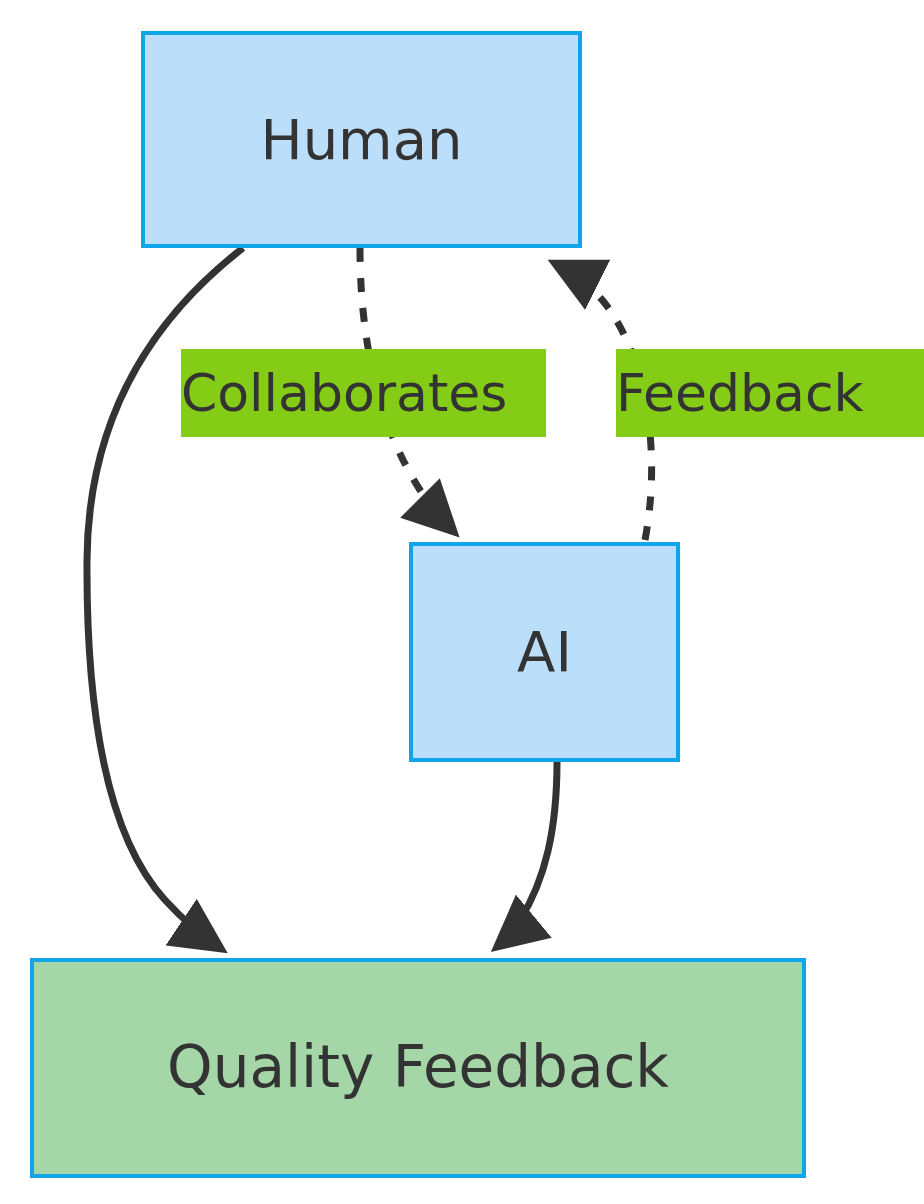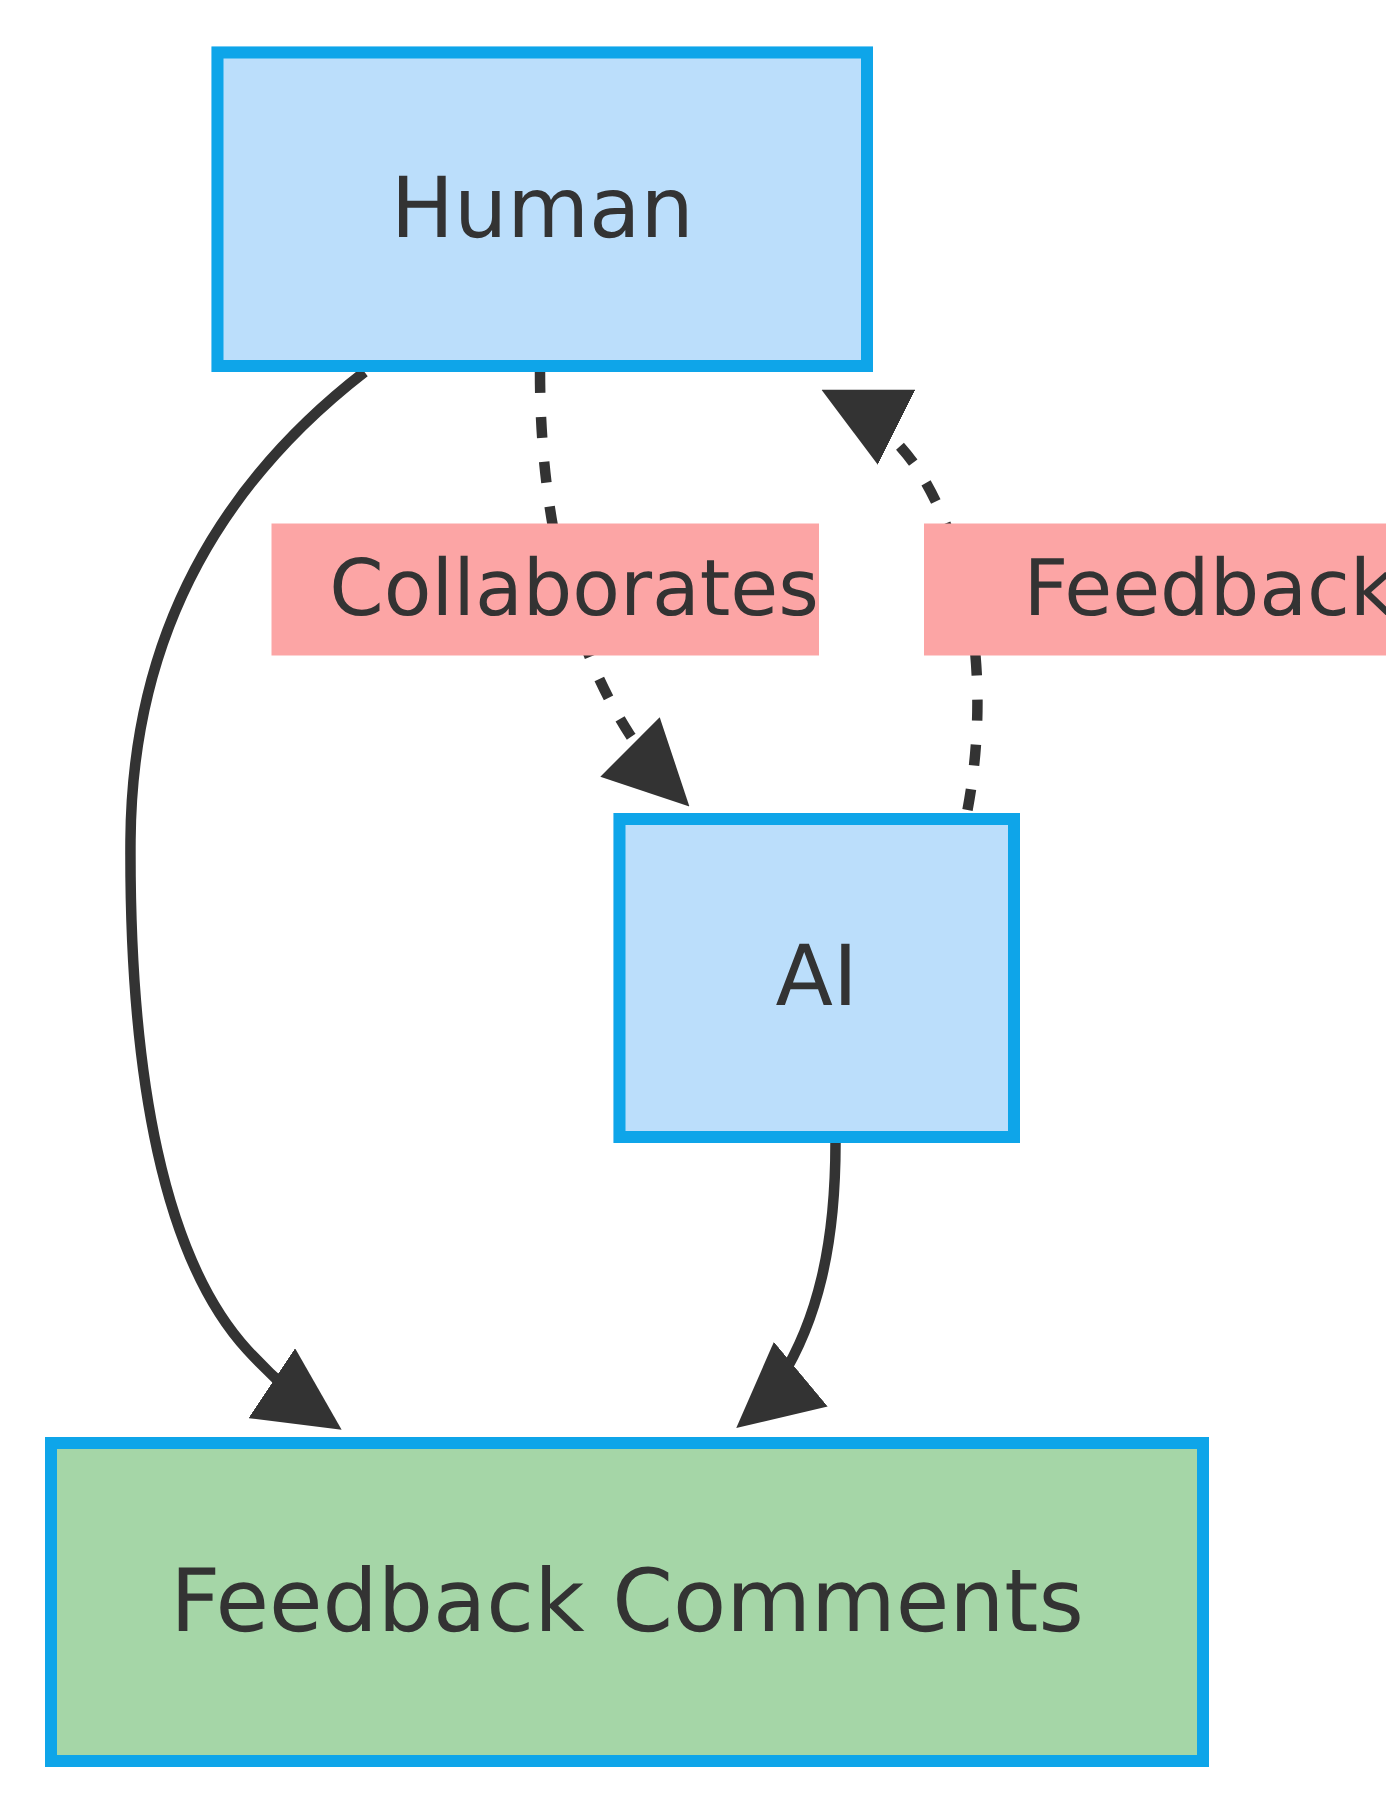--- a/index.html
+++ b/index.html
@@ -22,21 +22,21 @@
   #edge-layer {
     position: absolute;
     left: 0;
     top: 0;
     width: 924px;
     height: 1204px;
   }
   .node {
     position: absolute;
     box-sizing: border-box;
-    border: 8px solid #0ea5e9;
+    border: 4px solid #0ea5e9;
     display: flex;
     align-items: center;
     justify-content: center;
     z-index: 3;
   }
   .node-label {
     color: #333333;
     font-size: 56px;
     line-height: 1.1;
     white-space: nowrap;
@@ -61,27 +61,27 @@
     top: 958px;
     width: 776px;
     height: 220px;
     background: #a5d6a7;
   }
   #node-quality-comments .node-label {
     font-size: 58px;
   }
   .edge-label {
     position: absolute;
-    background: #fca5a5;
+    background: #84cc16;
     color: #333333;
     font-size: 52px;
     line-height: 88px;
     height: 88px;
     white-space: nowrap;
-    text-align: right;
+    text-align: left;
     z-index: 2;
   }
   #edge-label-collaborates {
     left: 181px;
     top: 349px;
     width: 365px;
   }
   #edge-label-feedback {
     left: 616px;
     top: 349px;
@@ -114,20 +114,20 @@
 
   <div class="node" id="node-human">
     <span class="node-label">Human</span>
   </div>
 
   <div class="node" id="node-ai">
     <span class="node-label">AI</span>
   </div>
 
   <div class="node" id="node-quality-comments">
-    <span class="node-label">Feedback Comments</span>
+    <span class="node-label">Quality Feedback</span>
   </div>
 
   <div class="edge-label" id="edge-label-collaborates">Collaborates</div>
 
   <div class="edge-label" id="edge-label-feedback">Feedback</div>
 
 </div>
 
 </body></html>

